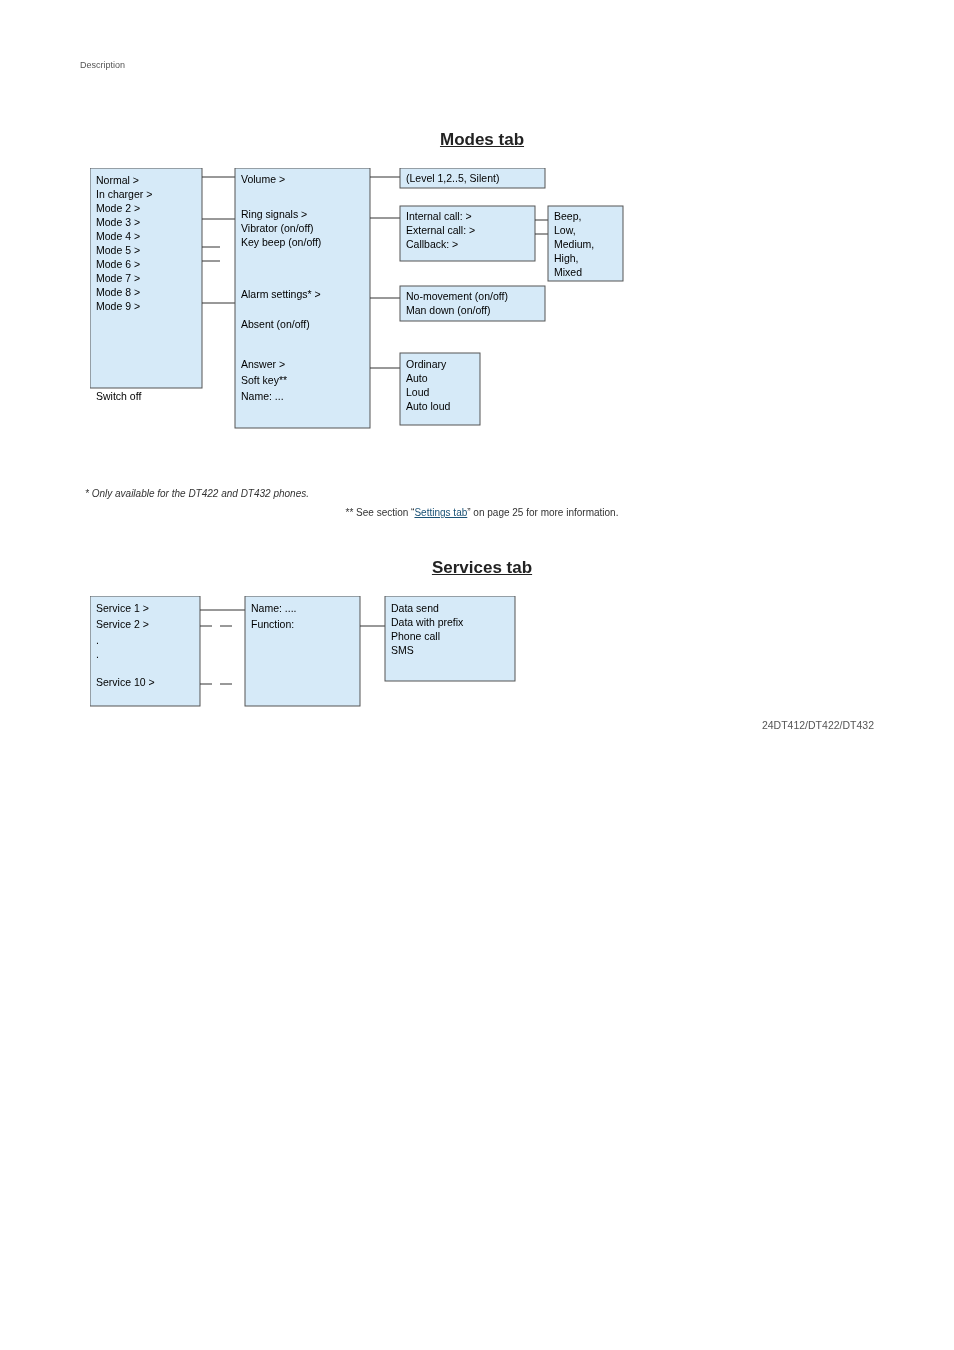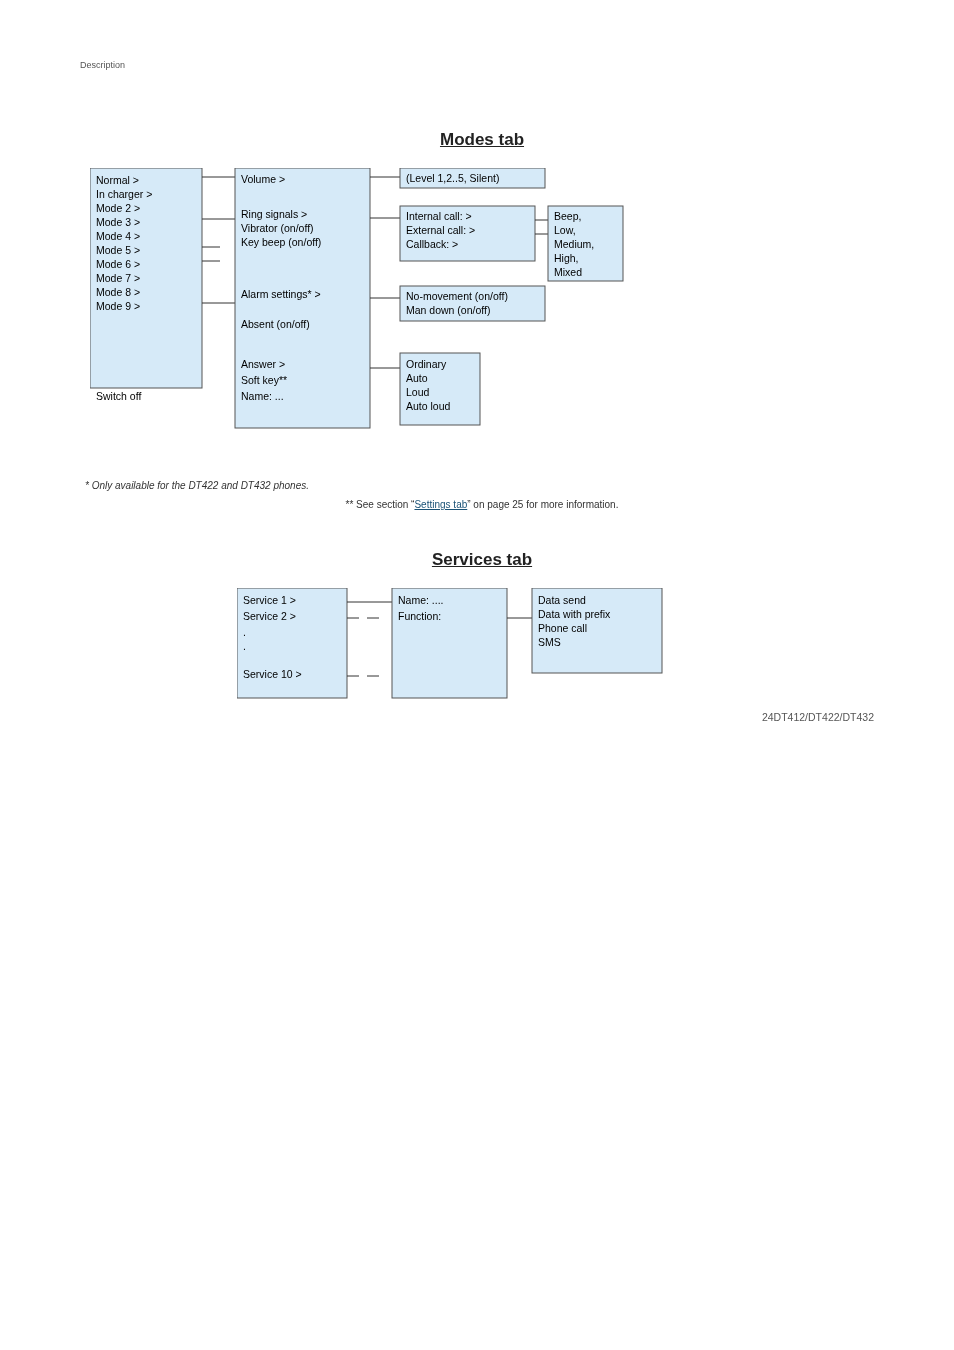--- a/index.html
+++ b/index.html
@@ -29,21 +29,21 @@
       text-align: center;
       font-size: 17px;
       font-weight: bold;
       text-decoration: underline;
       margin-bottom: 18px;
     }
 
     .footnote {
       font-size: 10px;
       color: #333;
-      margin-top: 2px;
+      margin-top: 10px;
       margin-left: 5px;
       font-style: italic;
     }
 
     .footnote2 {
       font-size: 10px;
       color: #333;
       margin-top: 8px;
       text-align: center;
     }
@@ -74,21 +74,21 @@
     
     .modes-svg-container {
       display: flex;
       justify-content: flex-start;
       margin-left: 10px;
       text-align: right;
     }
 
     .services-svg-container {
       display: flex;
-      justify-content: center;
+      justify-content: flex-start;
       margin-left: 10px;
     }
   </style>
 </head>
 <body>
 
 <div class="page-container">
 
   <div class="description-label">Description</div>
 

